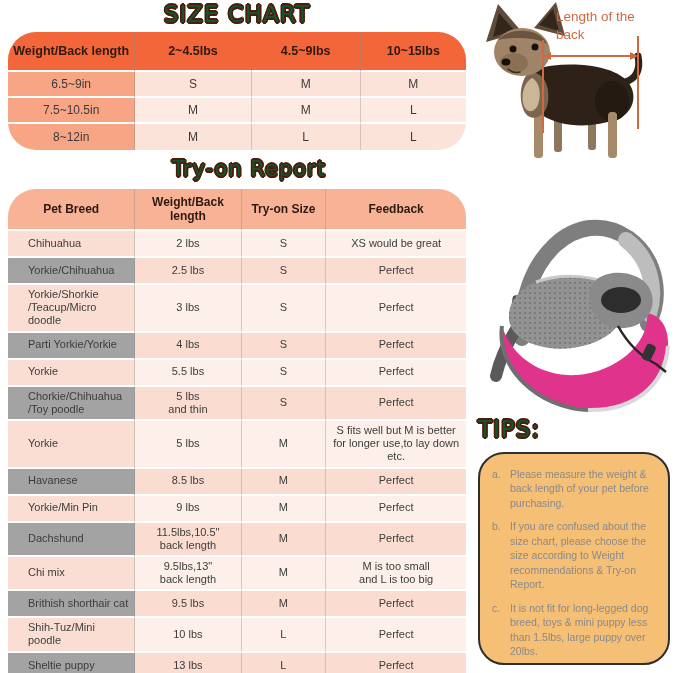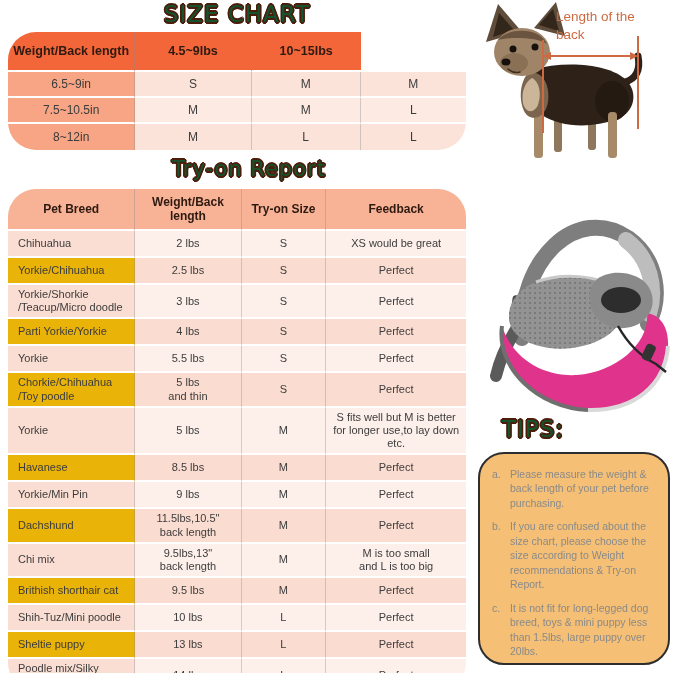--- a/index.html
+++ b/index.html
@@ -11,21 +11,21 @@
   .bubble-title {
     position:absolute; font-weight:400; color:#14532d; letter-spacing:1px;
     font-family:"DejaVu Sans", sans-serif;
     text-shadow:
       1.6px 0 0 #4D1D0C, -1.6px 0 0 #4D1D0C, 0 1.6px 0 #4D1D0C, 0 -1.6px 0 #4D1D0C,
       1.2px 1.2px 0 #4D1D0C, -1.2px 1.2px 0 #4D1D0C, 1.2px -1.2px 0 #4D1D0C, -1.2px -1.2px 0 #4D1D0C,
       0 2.4px 0 #4D1D0C;
   }
   #size-title   { left:8px; top:1px;  width:458px; text-align:center; font-size:23px; }
   #tryon-title  { left:20px; top:157px; width:458px; text-align:center; font-size:21px; }
-  #tips-title   { left:478px; top:416px; font-size:23px; font-style:normal;margin-left:24px; }
+  #tips-title   { left:478px; top:416px; font-size:23px; font-style:normal; }
 
   
   .ptable { position:absolute; left:8px; width:458px; border-radius:28px; overflow:hidden; }
   #size-table  { top:32px; }
   #tryon-table { top:189px; }
   .tr { display:grid; }
   #size-table  .tr { grid-template-columns:27.8% 25.4% 23.8% 23.0%; }
   #tryon-table .tr { grid-template-columns:27.8% 23.2% 18.5% 30.5%; }
   .td {
     display:flex; align-items:center; justify-content:center; text-align:center;
@@ -41,24 +41,24 @@
   #size-table .td { min-height:26px; font-size:12px; }
   #size-table .thead .td { background:#F2663A; min-height:40px; font-size:12.5px; }
   #size-table .fc { background:#F7A584; }
   #size-table .thead .fc { background:#F2663A; }
   #size-table .odd  .td:not(.fc) { background:#FBE3DA; }
   #size-table .even .td:not(.fc) { background:#FCEAE3; }
 
   
   #tryon-table .td { min-height:27px; font-size:11px; }
   #tryon-table .thead .td { background:#F8B296; min-height:42px; font-size:12px; }
-  #tryon-table .td.fc:not(.hc) { justify-content:flex-start; text-align:left; padding-left:10px; }
+  #tryon-table .td.fc:not(.hc) { justify-content:flex-start; text-align:left; padding-left:20px; }
   #tryon-table .odd  .fc { background:#FBDED3; }
   #tryon-table .odd  .td:not(.fc) { background:#FDF0EA; }
-  #tryon-table .even .fc { background:#eab308; }
+  #tryon-table .even .fc { background:#a3a3a3; }
   #tryon-table .even .td:not(.fc) { background:#FBDCD0; }
 
   
   #dog-figure { position:absolute; left:470px; top:0; width:209px; height:164px; }
   #dog-figure svg { position:absolute; left:0; top:0; }
   #back-length-annotation {
     position:absolute; left:86px; top:8px; width:92px; text-align:left;
     color:#CE6A42; font-size:13.5px; line-height:1.3;
   }
   #bag-figure { position:absolute; left:478px; top:186px; width:196px; height:232px; }
@@ -75,20 +75,21 @@
 </head>
 <body>
 
 <div id="page">
 
   <h1 id="size-title" class="bubble-title">SIZE CHART</h1>
 
   <div id="size-table" class="ptable">
       <div class="tr thead">
         <div class="td hc fc">Weight/Back length</div>
+        <div class="td hc">2~4.5lbs</div>
         <div class="td hc">4.5~9lbs</div>
         <div class="td hc">10~15lbs</div>
       </div>
       <div class="tr odd">
         <div class="td fc">6.5~9in</div>
         <div class="td">S</div>
         <div class="td">M</div>
         <div class="td">M</div>
       </div>
       <div class="tr even">

